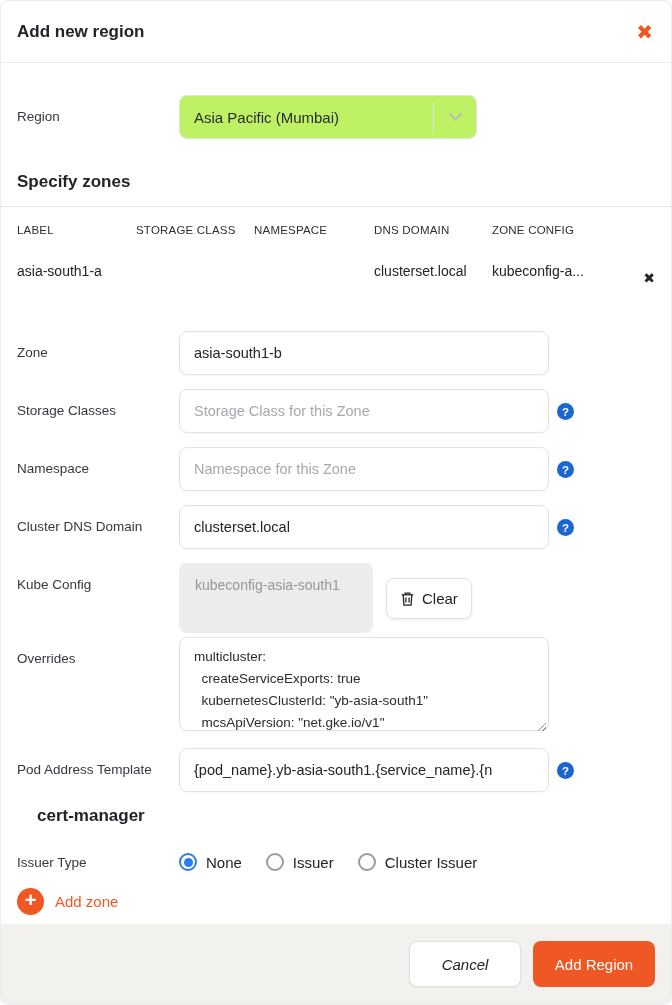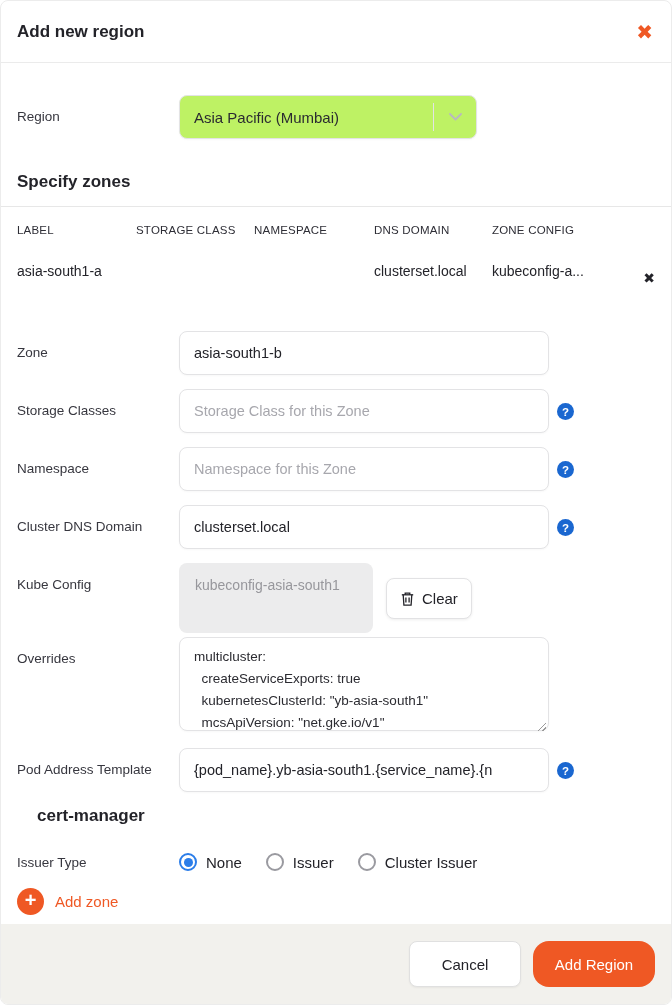--- a/index.html
+++ b/index.html
@@ -87,22 +87,22 @@
   .add-zone { display:flex; align-items:center; gap:11px; padding:0 16px; margin-top:8px; cursor:pointer; }
   .plus-circle { width:27px; height:27px; border-radius:50%; background:#ef5824; color:#fff; font-size:20px;
                  font-weight:700; display:flex; align-items:center; justify-content:center; line-height:1; padding-bottom:2px; }
   .add-zone-label { font-size:15px; color:#ef5824; }
 
   
   .modal-footer { flex:0 0 80px; height:80px; background:#f2f1ed; display:flex; align-items:center;
                   justify-content:flex-end; padding:0 16px; gap:12px; margin-top:auto; }
   .btn-cancel { width:112px; height:46px; background:#fff; border:1px solid #e0e0e0; border-radius:8px;
                 font-size:15px; color:#232329; cursor:pointer; box-shadow:0 1px 2px rgba(0,0,0,0.05);
-                font-family:"Liberation Sans","DejaVu Sans",sans-serif; }
-  .btn-primary { min-width:122px; height:46px; background:#ef5824; border:none; border-radius:16px;
+                font-family:"Liberation Sans","DejaVu Sans",sans-serif;font-style:italic; }
+  .btn-primary { min-width:122px; height:46px; background:#ef5824; border:none; border-radius:8px;
                  font-size:15px; color:#fff; cursor:pointer; padding:0 18px;
                  font-family:"Liberation Sans","DejaVu Sans",sans-serif; }
 </style>
 </head>
 <body>
 
 <div class="modal">
 
   <div class="modal-header">
     <div class="modal-title">Add new region</div>

